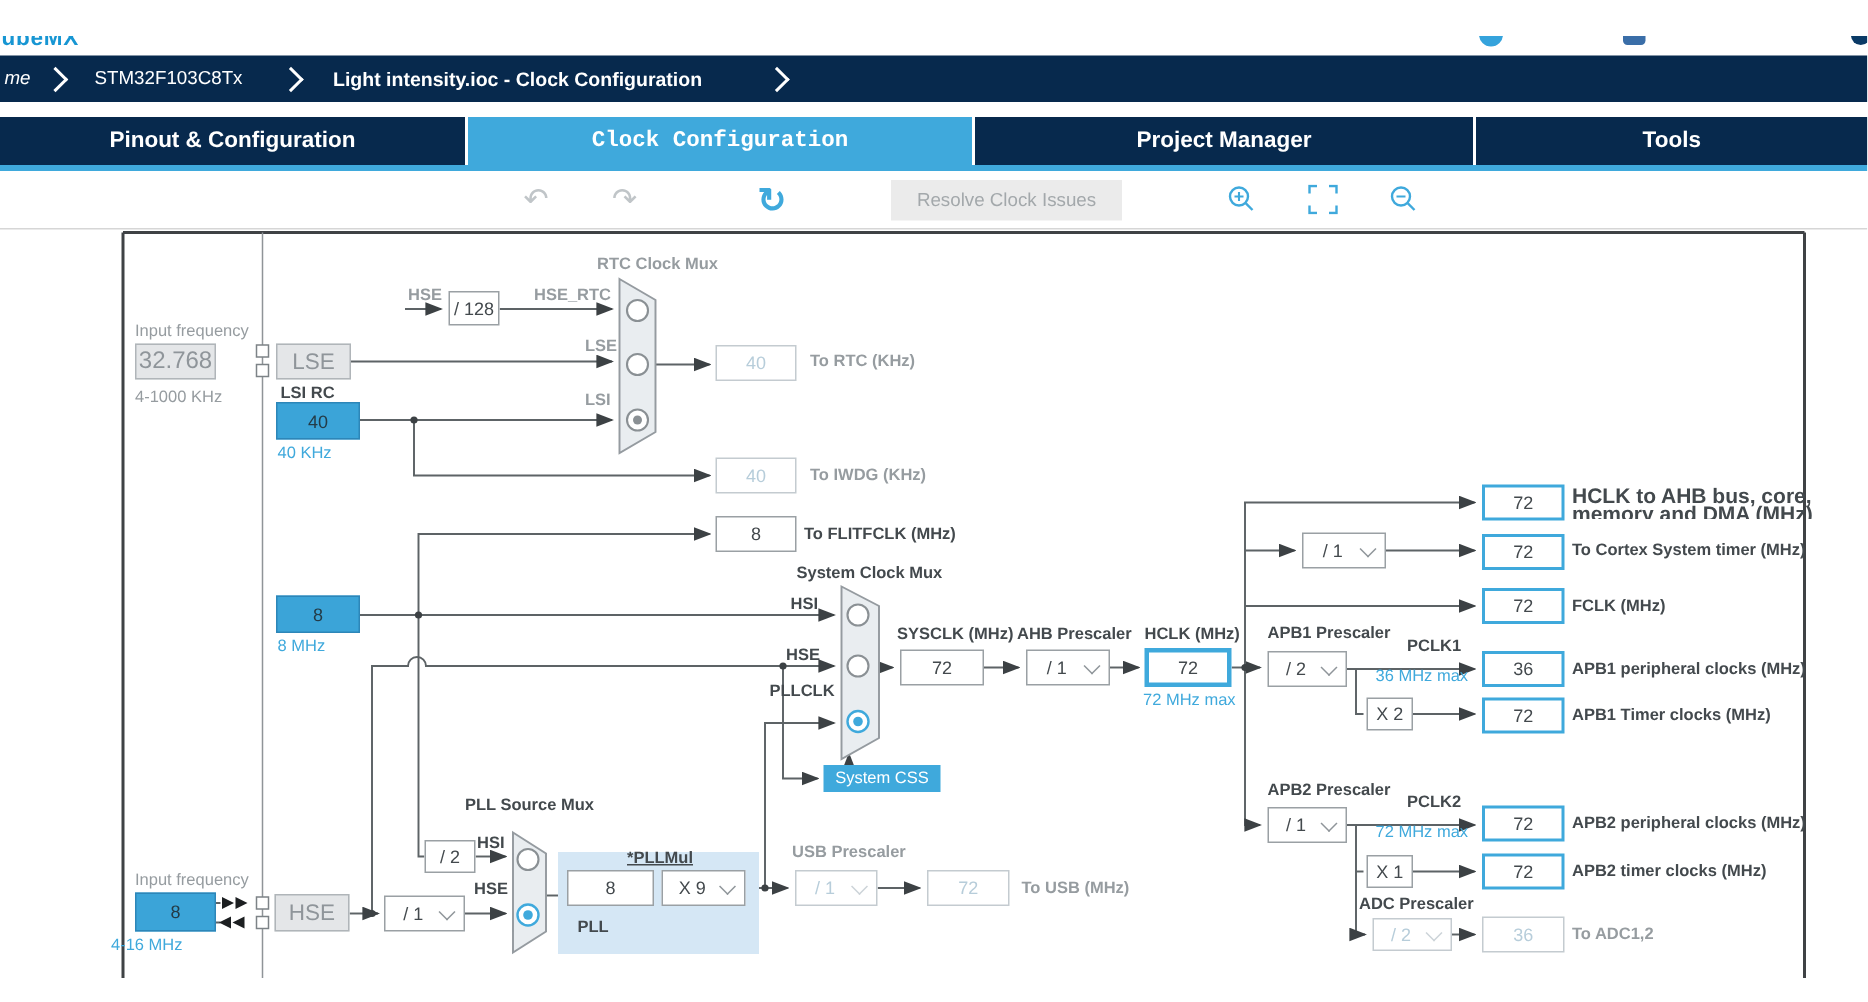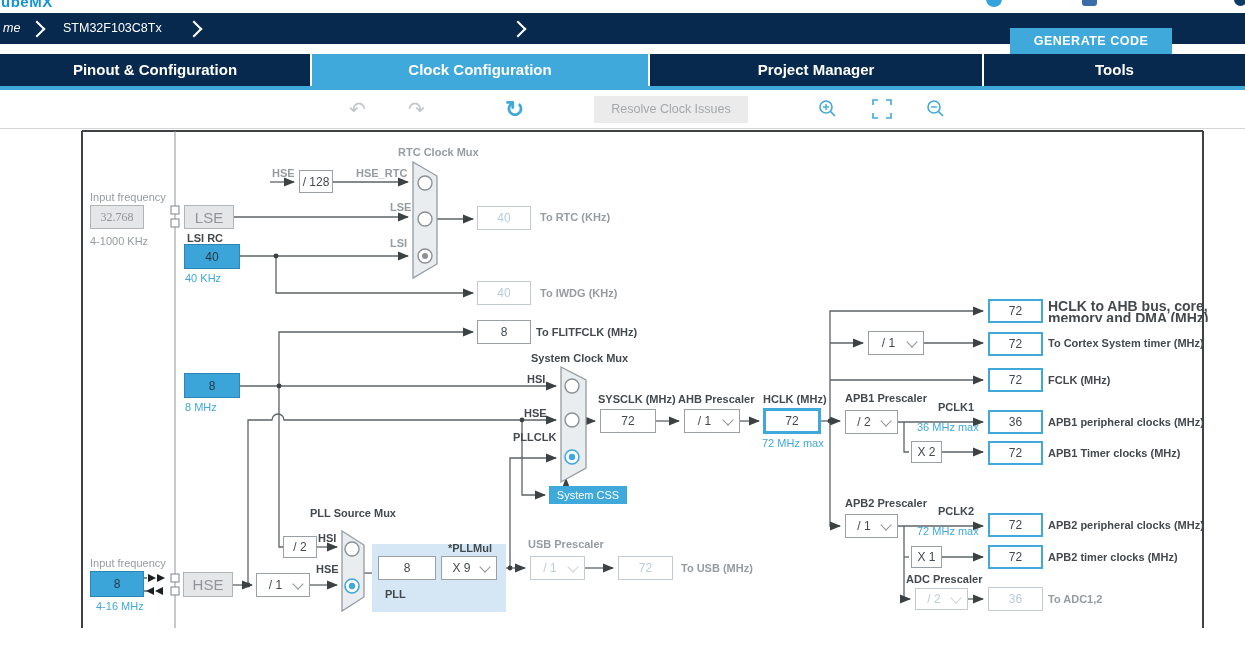--- a/index.html
+++ b/index.html
@@ -1,17 +1,17 @@
 <!DOCTYPE html>
 <html><head>
 <meta charset="utf-8">
 <style>
   html,body{margin:0;padding:0;background:#fff;}
   #app{position:relative;width:1245px;height:628px;overflow:hidden;background:#fff;
-       font-family:"Liberation Sans",sans-serif;}
+       font-family:"Liberation Sans",sans-serif;margin-top:24px;}
   
   .topstrip{position:absolute;left:0;top:0;width:1245px;height:13px;background:#fff;overflow:hidden;}
   .logo{position:absolute;left:1px;top:-7px;font-size:15px;font-weight:bold;color:#1796d3;letter-spacing:.5px;}
   .p-ic{position:absolute;}
   .crumbbar{position:absolute;left:0;top:13px;width:1245px;height:31px;background:#07294d;}
   .crumb{position:absolute;top:0;height:31px;line-height:31px;color:#fff;font-size:12.5px;white-space:nowrap;}
   .crumb.bold{font-weight:bold;font-size:13px;}
   .bchev{position:absolute;top:10px;width:10px;height:10px;border-top:2px solid #fff;border-right:2px solid #fff;transform:rotate(45deg);}
   .gen{position:absolute;left:1010px;top:15px;width:162px;height:26px;background:#3fa9dc;color:#fff;
        font-weight:bold;font-size:12.5px;text-align:center;line-height:26px;letter-spacing:.5px;cursor:pointer;}
@@ -63,26 +63,26 @@
     <span class="p-ic" style="left:986px;top:-9px;width:16px;height:16px;border-radius:50%;background:#35a3dc;"></span>
     <span class="p-ic" style="left:1082px;top:-8px;width:15px;height:14px;border-radius:3px;background:#3a6ea8;"></span>
     <span class="p-ic" style="left:1234px;top:-7px;width:13px;height:13px;border-radius:50%;background:#0a3a66;"></span>
   </div>
 
   <div class="crumbbar">
     <span class="crumb" style="left:3px;font-style:italic;">me</span>
     <span class="bchev" style="left:31px;"></span>
     <span class="crumb" style="left:63px;">STM32F103C8Tx</span>
     <span class="bchev" style="left:188px;"></span>
+    <span class="crumb bold" style="left:222px;">Light intensity.ioc - Clock Configuration</span>
     <span class="bchev" style="left:512px;"></span>
-    <div class="gen">GENERATE CODE</div>
   </div>
 
   <div class="tab" style="left:0;width:310px;">Pinout &amp; Configuration</div>
-  <div class="tab active" style="left:312px;width:336px;">Clock Configuration</div>
+  <div class="tab active" style="left:312px;width:336px;font-family:Liberation Mono, monospace;">Clock Configuration</div>
   <div class="tab" style="left:984px;width:261px;">Tools</div>
   <div class="tab" style="left:650px;width:332px;">Project Manager</div>
   <div class="bluestrip"></div>
 
   <div class="toolbar">
     <span class="tico" style="left:349px;">↶</span>
     <span class="tico" style="left:408px;">↷</span>
     <span class="tico blue" style="left:505px;font-size:23px;font-weight:bold;">↻</span>
     <div class="resolve">Resolve Clock Issues</div>
     <svg class="ticon-svg" style="left:818px;" width="20" height="20">
@@ -190,21 +190,21 @@
       <circle cx="572" cy="420" r="7" fill="#fff" stroke="#8a9094" stroke-width="1.4"></circle>
       <circle cx="572" cy="457" r="7" fill="#fff" stroke="#3fa9dc" stroke-width="1.6"></circle>
       <circle cx="572" cy="457" r="3.2" fill="#3fa9dc"></circle>
       <circle cx="352" cy="549" r="7" fill="#fff" stroke="#8a9094" stroke-width="1.4"></circle>
       <circle cx="352" cy="586" r="7" fill="#fff" stroke="#3fa9dc" stroke-width="1.6"></circle>
       <circle cx="352" cy="586" r="3.2" fill="#3fa9dc"></circle>
     </g>
   </svg>
 
   <div class="lbl" style="left:90px;top:191px;">Input frequency</div>
-  <div class="bx grey" style="left:90px;top:205px;width:54px;height:24px;font-size:12px;font-family:Liberation Serif, serif;">32.768</div>
+  <div class="bx grey" style="left:90px;top:205px;width:54px;height:24px;font-size:16px;">32.768</div>
   <div class="lbl" style="left:90px;top:235px;">4-1000 KHz</div>
   <div class="bx grey" style="left:184px;top:205px;width:50px;height:24px;">LSE</div>
   <div class="lbl dk b" style="left:187px;top:232px;">LSI RC</div>
   <div class="bx bluefill" style="left:184px;top:244px;width:56px;height:25px;">40</div>
   <div class="lbl blue" style="left:185px;top:272px;">40 KHz</div>
 
   <div class="lbl b" style="left:398px;top:146px;">RTC Clock Mux</div>
   <div class="lbl b" style="left:272px;top:167px;">HSE</div>
   <div class="bx" style="left:299px;top:170px;width:34px;height:23px;">/ 128</div>
   <div class="lbl b" style="left:356px;top:167px;">HSE_RTC</div>
@@ -241,38 +241,38 @@
   <div class="lbl dk b" style="left:310px;top:507px;">PLL Source Mux</div>
   <div class="bx" style="left:283px;top:536px;width:34px;height:22px;">/ 2</div>
   <div class="lbl dk b" style="left:318px;top:532px;">HSI</div>
   <div class="dd" style="left:256px;top:573px;width:54px;height:24px;">
     <span class="ddv">/ 1</span>
       <span class="chev"></span>
   </div>
   <div class="lbl dk b" style="left:316px;top:563px;">HSE</div>
   <div class="pllrect"></div>
   <div class="bx" style="left:378px;top:556px;width:58px;height:24px;">8</div>
-  <div class="lbl dk b" style="left:448px;top:542px;">*PLLMul</div>
+  <div class="lbl dk b" style="left:418px;top:542px;text-decoration:underline;">*PLLMul</div>
   <div class="dd" style="left:441px;top:556px;width:56px;height:24px;">
     <span class="ddv">X 9</span>
       <span class="chev"></span>
   </div>
   <div class="lbl dk b" style="left:385px;top:588px;">PLL</div>
 
   <div class="lbl b" style="left:528px;top:538px;">USB Prescaler</div>
   <div class="dd dis" style="left:530px;top:556px;width:55px;height:24px;">
     <span class="ddv">/ 1</span>
       <span class="chev"></span>
   </div>
   <div class="bx dis" style="left:618px;top:556px;width:55px;height:24px;">72</div>
   <div class="lbl b" style="left:681px;top:562px;">To USB (MHz)</div>
 
   <div class="lbl" style="left:90px;top:557px;">Input frequency</div>
   <div class="bx bluefill" style="left:90px;top:571px;width:54px;height:26px;">8</div>
-  <div class="lbl blue" style="left:96px;top:600px;">4-16 MHz</div>
+  <div class="lbl blue" style="left:74px;top:600px;">4-16 MHz</div>
   <div class="bx grey" style="left:183px;top:572px;width:50px;height:25px;">HSE</div>
 
   <div class="bx outb" style="left:988px;top:299px;width:55px;height:24px;">72</div>
   <div class="outlbl" style="left:1048px;top:301px;">HCLK to AHB bus, core, memory and DMA (MHz)</div>
 
   <div class="dd" style="left:868px;top:331px;width:56px;height:24px;">
     <span class="ddv">/ 1</span>
       <span class="chev"></span>
   </div>
   <div class="bx outb" style="left:988px;top:332px;width:55px;height:24px;">72</div>

